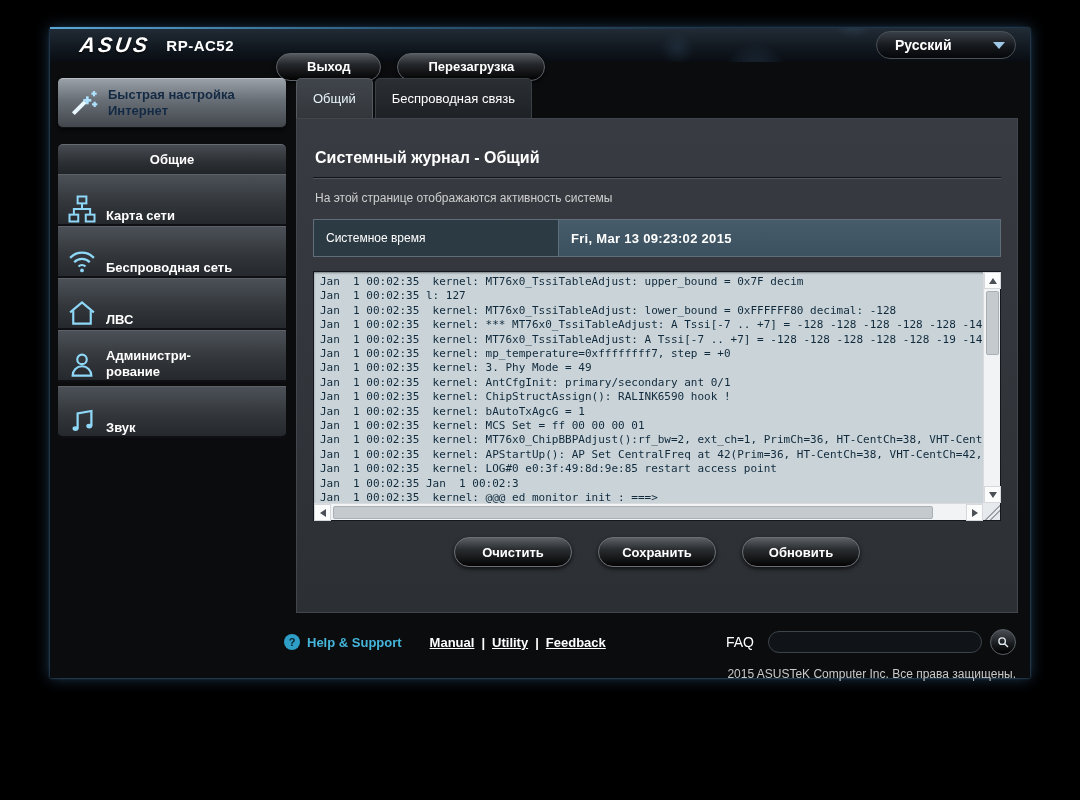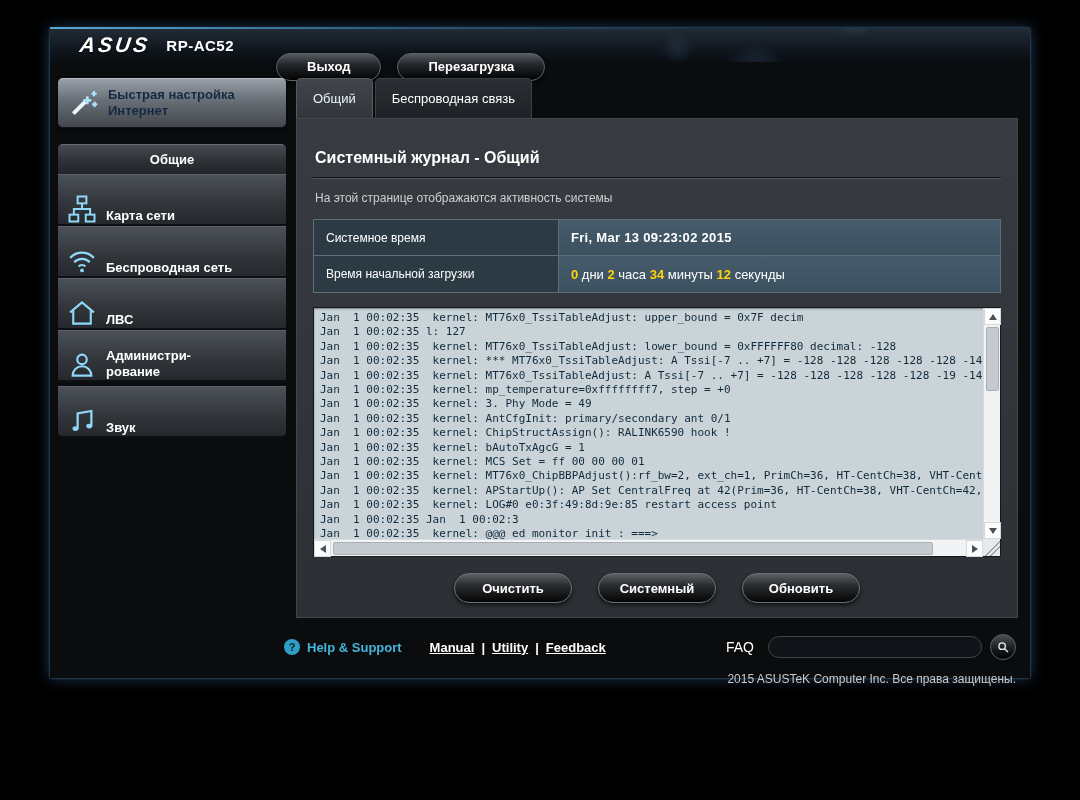--- a/index.html
+++ b/index.html
@@ -133,20 +133,24 @@
 </head>
 <body>
 
 <div class="page">
 
   <div class="topbar">
     <span class="asus-logo">ASUS</span>
     <span class="model">RP-AC52</span>
     <button class="tb-btn">Выход</button>
     <button class="tb-btn">Перезагрузка</button>
+    <div class="lang-select">
+      <span>Русский</span>
+      <span class="tri-dn-lang"></span>
+    </div>
   </div>
 
   <div class="mid">
 
     <aside class="sidebar">
       <div class="quick-setup">
         <span class="icon">
           <svg viewBox="0 0 24 24">
             <line x1="4" y1="20" x2="13" y2="11" stroke="#e9f7ff" stroke-width="3"></line>
             <line x1="14.5" y1="7" x2="14.5" y2="13" stroke="#aee2ff" stroke-width="2"></line>
@@ -228,33 +232,20 @@
 
       <div class="panel">
         <h1 class="pg-title">Системный журнал - Общий</h1>
         <div class="divider"></div>
         <p class="pg-desc">На этой странице отображаются активность системы</p>
 
         <div class="infotable">
           <div class="irow">
             <div class="ilabel">Системное время</div>
             <div class="ivalue bold">Fri, Mar 13  09:23:02  2015</div>
-          </div>
-          <div class="irow">
-            <div class="ilabel">Время начальной загрузки</div>
-            <div class="ivalue">
-              <span class="up-part hl">0</span>
-              <span class="up-part"> дни </span>
-              <span class="up-part hl">2</span>
-              <span class="up-part"> часа </span>
-              <span class="up-part hl">34</span>
-              <span class="up-part"> минуты </span>
-              <span class="up-part hl">12</span>
-              <span class="up-part"> секунды</span>
-            </div>
           </div>
         </div>
 
         <div class="logbox">
           <pre class="logtext">Jan  1 00:02:35  kernel: MT76x0_TssiTableAdjust: upper_bound = 0x7F decim
 Jan  1 00:02:35 l: 127
 Jan  1 00:02:35  kernel: MT76x0_TssiTableAdjust: lower_bound = 0xFFFFFF80 decimal: -128
 Jan  1 00:02:35  kernel: *** MT76x0_TssiTableAdjust: A Tssi[-7 .. +7] = -128 -128 -128 -128 -128 -14 -9
 Jan  1 00:02:35  kernel: MT76x0_TssiTableAdjust: A Tssi[-7 .. +7] = -128 -128 -128 -128 -128 -19 -14 * -
 Jan  1 00:02:35  kernel: mp_temperature=0xffffffff7, step = +0
@@ -285,21 +276,21 @@
             <div class="hthumb"></div>
             <div class="sb-btn right">
                 <span class="tri t-rt"></span>
               </div>
           </div>
           <div class="sb-corner"></div>
         </div>
 
         <div class="actions">
           <button class="btn-dark">Очистить</button>
-          <button class="btn-dark">Системный</button>
+          <button class="btn-dark">Сохранить</button>
           <button class="btn-dark">Обновить</button>
         </div>
       </div>
     </main>
   </div>
 
   <div class="footer">
     <div class="footer-row">
       <div class="help-group">
         <span class="q-circle">?</span>

